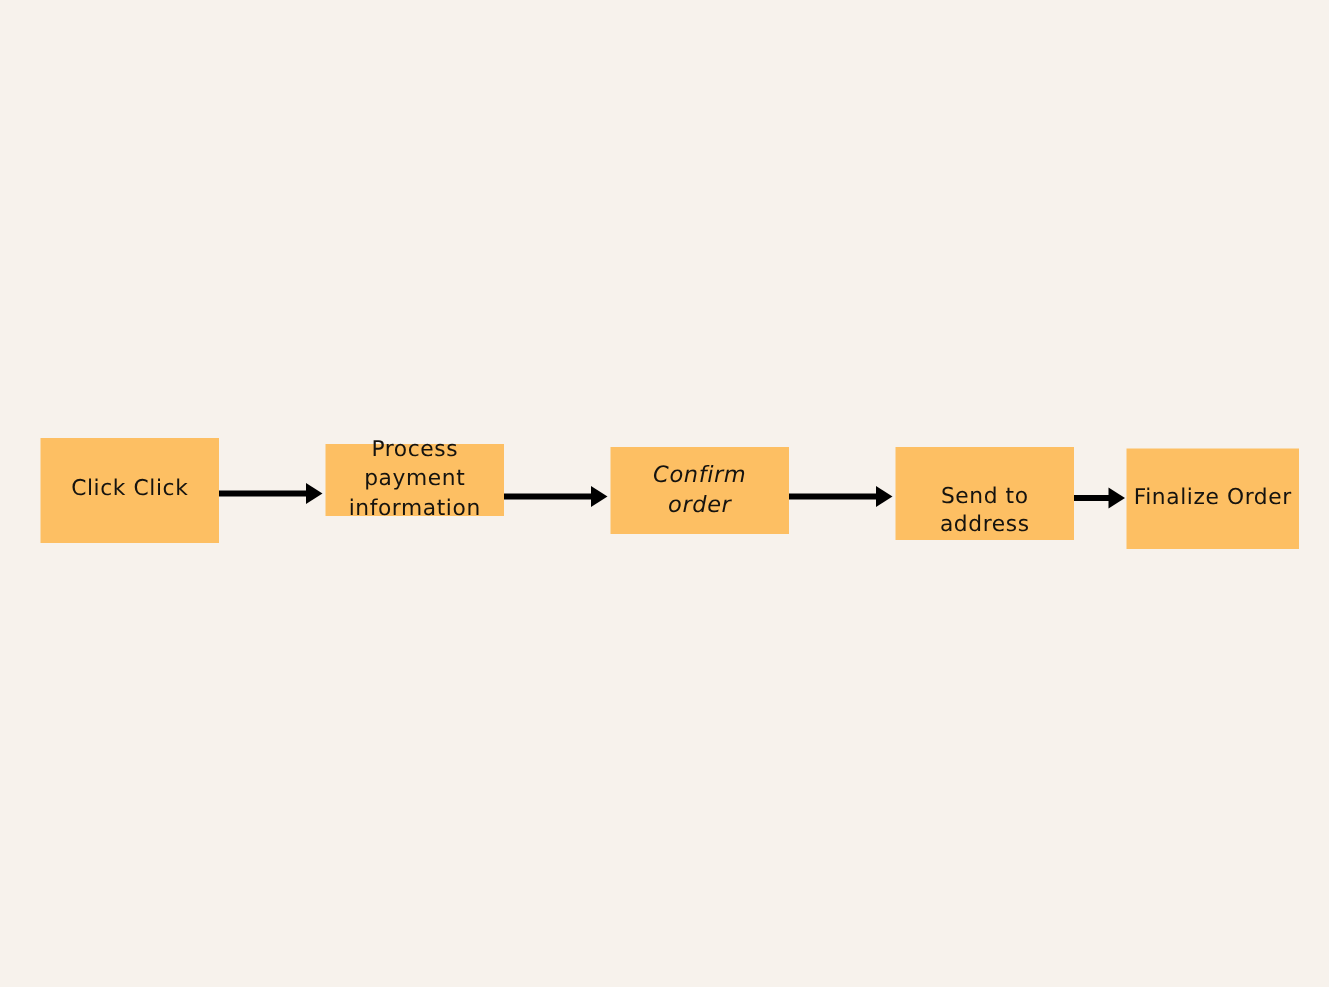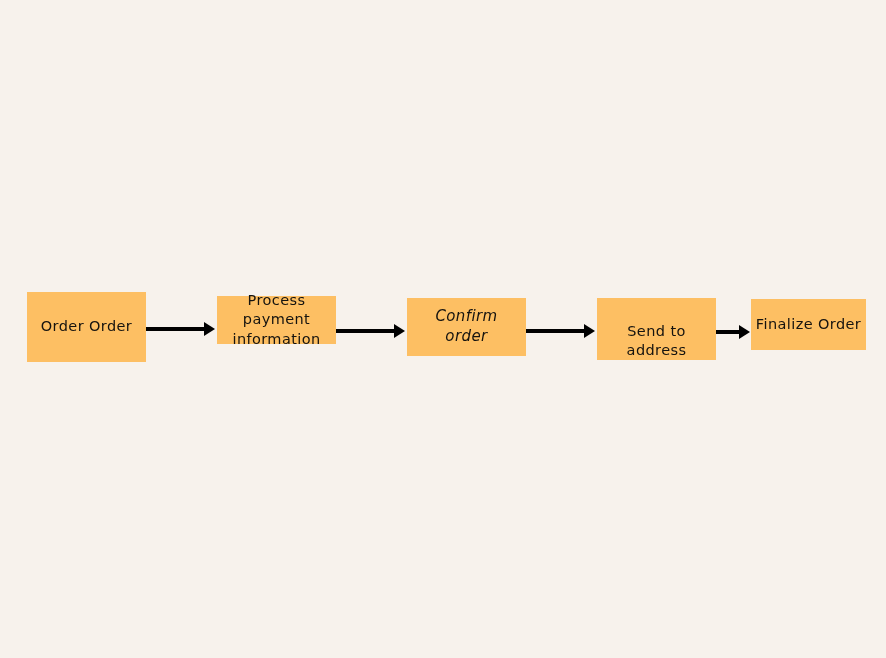--- a/index.html
+++ b/index.html
@@ -56,42 +56,42 @@
     height: 0;
     border-top: 7px solid transparent;
     border-bottom: 7px solid transparent;
     border-left: 11px solid #000000;
   }
   
   #node-0 { left: 27px;  top: 292px; width: 119px; height: 70px; font-size: 14.5px; }
   #node-1 { left: 217px; top: 296px; width: 119px; height: 48px; font-size: 14.5px; }
   #node-2 { left: 407px; top: 298px; width: 119px; height: 58px; font-size: 15px; font-style: italic; }
   #node-3 { left: 597px; top: 298px; width: 119px; height: 62px; font-size: 14.5px; align-items: flex-end; }
-  #node-4 { left: 751px; top: 299px; width: 115px; height: 51px; font-size: 14.5px; }
+  #node-4 { left: 751px; top: 299px; width: 115px; height: 67px; font-size: 14.5px; }
   
   #edge-0 { left: 146px; top: 327px; width: 72px; }
   #edge-0 .edge-line { width: 61px; }
   #edge-0 .edge-head { left: 58px; }
   #edge-1 { left: 336px; top: 329px; width: 72px; }
   #edge-1 .edge-line { width: 61px; }
   #edge-1 .edge-head { left: 58px; }
   #edge-2 { left: 526px; top: 329px; width: 72px; }
   #edge-2 .edge-line { width: 61px; }
   #edge-2 .edge-head { left: 58px; }
   #edge-3 { left: 716px; top: 330px; width: 36px; }
   #edge-3 .edge-line { width: 26px; }
   #edge-3 .edge-head { left: 23px; }
 </style>
 </head>
 <body>
 
 <div id="canvas">
 
   <div class="node" id="node-0">
-    <span class="node-label">Order Order</span>
+    <span class="node-label">Click Click</span>
   </div>
 
   <div class="edge" id="edge-0">
     <div class="edge-line"></div>
     <div class="edge-head"></div>
   </div>
 
   <div class="node" id="node-1">
     <span class="node-label">Process
 payment

